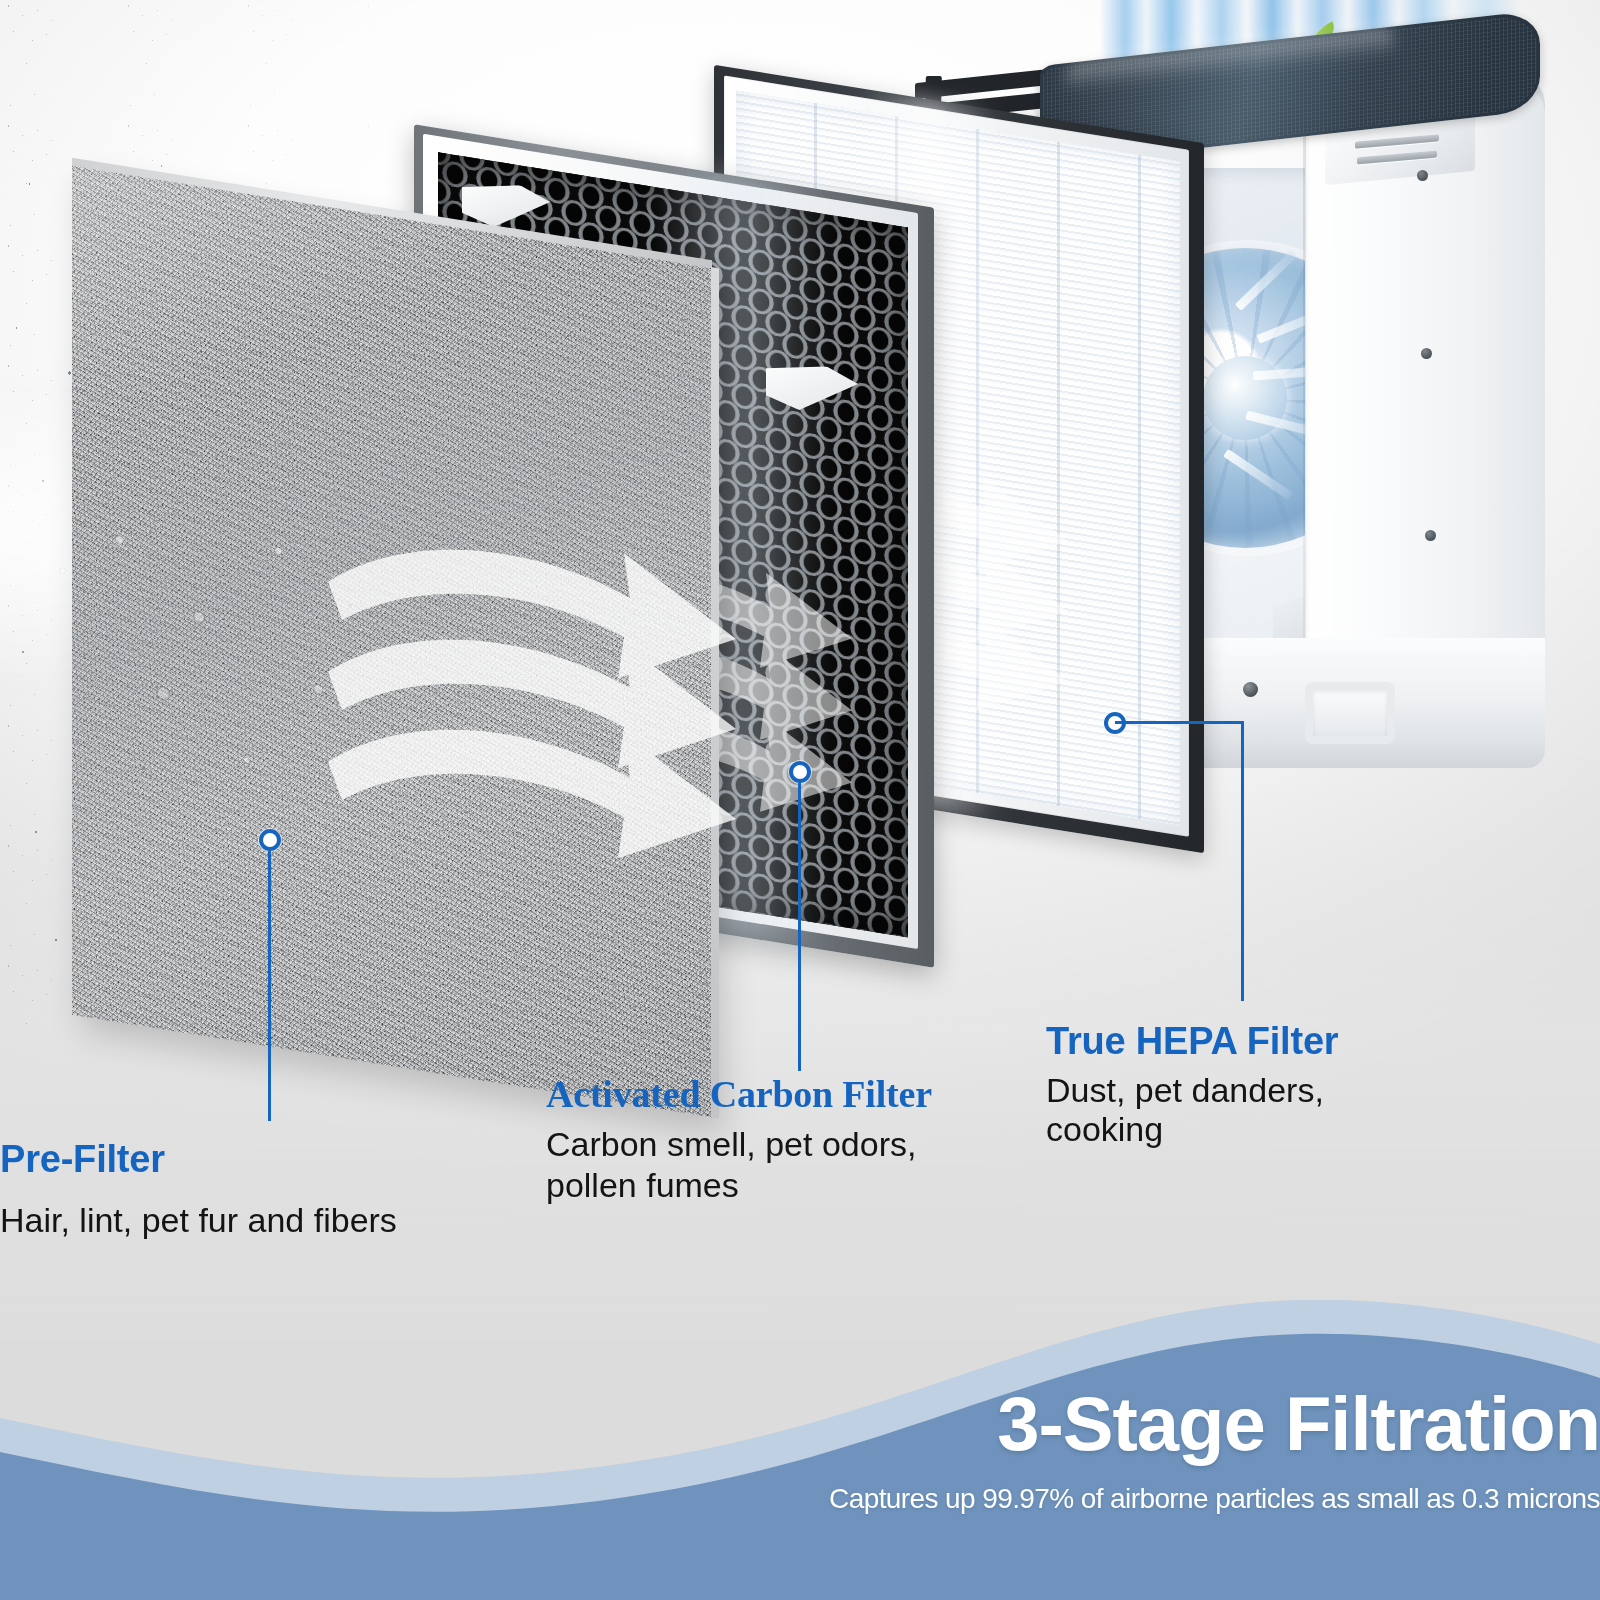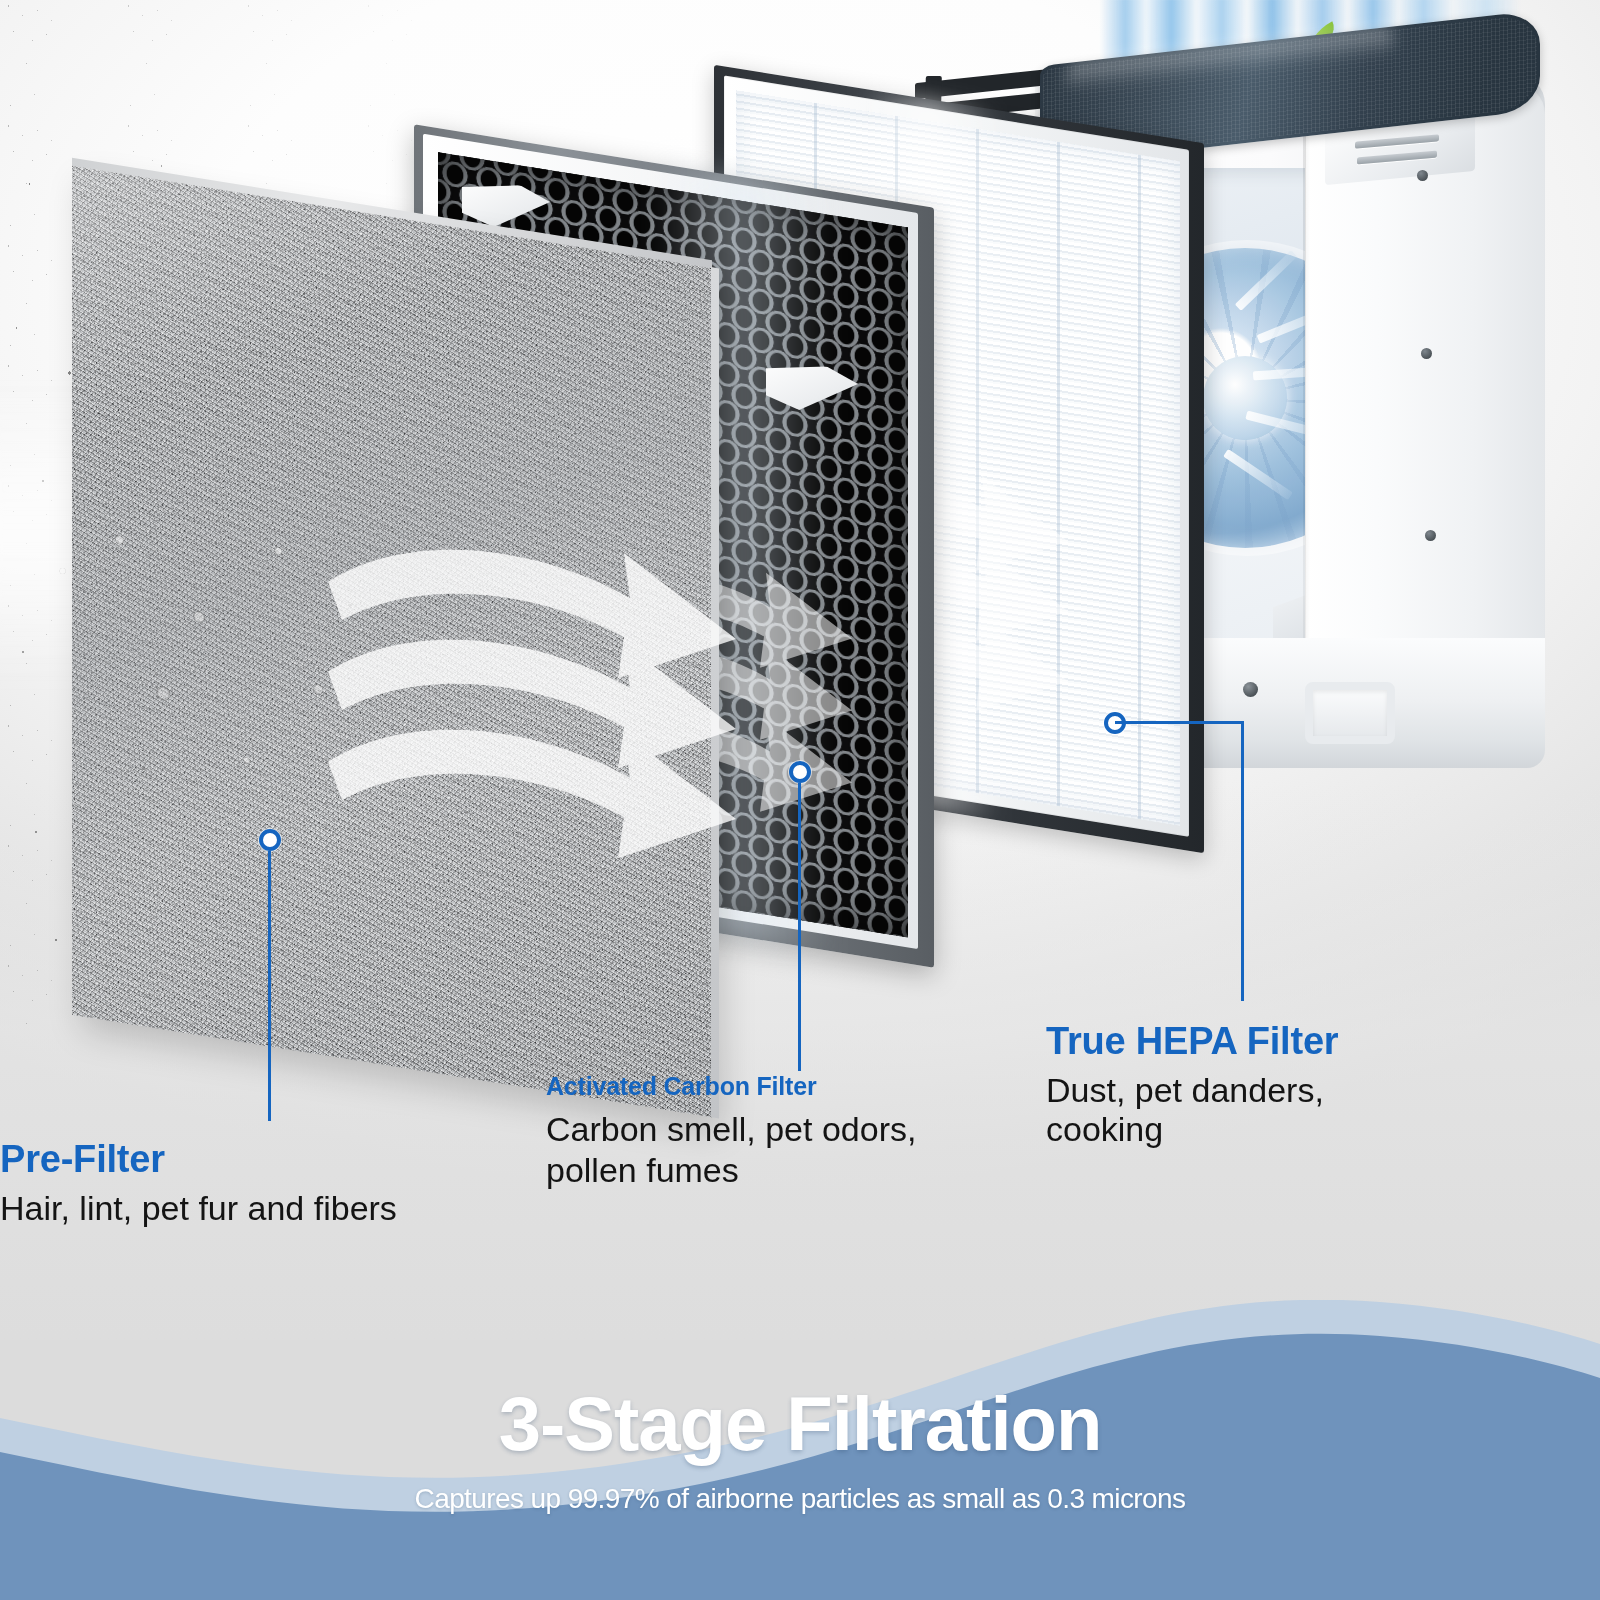--- a/index.html
+++ b/index.html
@@ -415,21 +415,21 @@
     font-weight:bold;color:#1565C0;letter-spacing:-.2px;white-space:nowrap;
   }
   .label-desc{color:#141414;}
 
   
   .wave-wrap{position:absolute;left:0;bottom:0;width:1600px;height:420px;}
   .wave-light{position:absolute;left:0;bottom:0;width:1600px;height:300px;}
   .wave-main{position:absolute;left:0;bottom:0;width:1600px;height:300px;}
   .banner-text{
     position:absolute;left:0;bottom:0;width:1600px;height:300px;
-    display:flex;flex-direction:column;align-items:center;justify-content:center;
+    display:flex;flex-direction:column;align-items:flex-end;justify-content:center;
   }
   .banner-title{
     color:#ffffff;font-weight:bold;font-size:76px;line-height:1;
     letter-spacing:-1px;text-shadow:0 2px 4px rgba(40,70,105,.28);
     margin:0 0 22px 0;
   }
   .banner-sub{
     color:#ffffff;font-size:28px;line-height:1.1;letter-spacing:-.6px;
     text-shadow:0 1px 3px rgba(40,70,105,.25);margin:0;
   }
@@ -544,25 +544,25 @@
     <div class="stem" style="left:798px;top:783px;height:288px;"></div>
   </div>
   <div class="callout">
     <div class="dot" style="left:1104px;top:712px;"></div>
     <div class="stem-h" style="left:1115px;top:721px;width:128px;"></div>
     <div class="stem" style="left:1241px;top:721px;height:280px;"></div>
   </div>
 
   <div class="label-block" style="left:0px;top:1138px;width:536px;">
     <div class="label-title" style="font-size:38px;">Pre-Filter</div>
-    <div class="label-desc" style="font-size:34px;margin-top:8px;">Hair, lint, pet fur and fibers</div>
+    <div class="label-desc" style="font-size:34px;margin-top:20px;">Hair, lint, pet fur and fibers</div>
   </div>
 
   <div class="label-block" style="left:546px;top:1072px;width:505px;">
-    <div class="label-title" style="font-size:25px;">Activated Carbon Filter</div>
+    <div class="label-title" style="font-size:38px;font-family:Liberation Serif, serif;">Activated Carbon Filter</div>
     <div class="label-desc" style="font-size:34px;margin-top:8px;line-height:1.22;">
       <div>Carbon smell, pet odors,</div>
       <div>pollen fumes</div>
     </div>
   </div>
 
   <div class="label-block" style="left:1046px;top:1020px;width:390px;">
     <div class="label-title" style="font-size:38px;">True HEPA Filter</div>
     <div class="label-desc" style="font-size:34px;margin-top:8px;">Dust, pet danders, cooking</div>
   </div>

